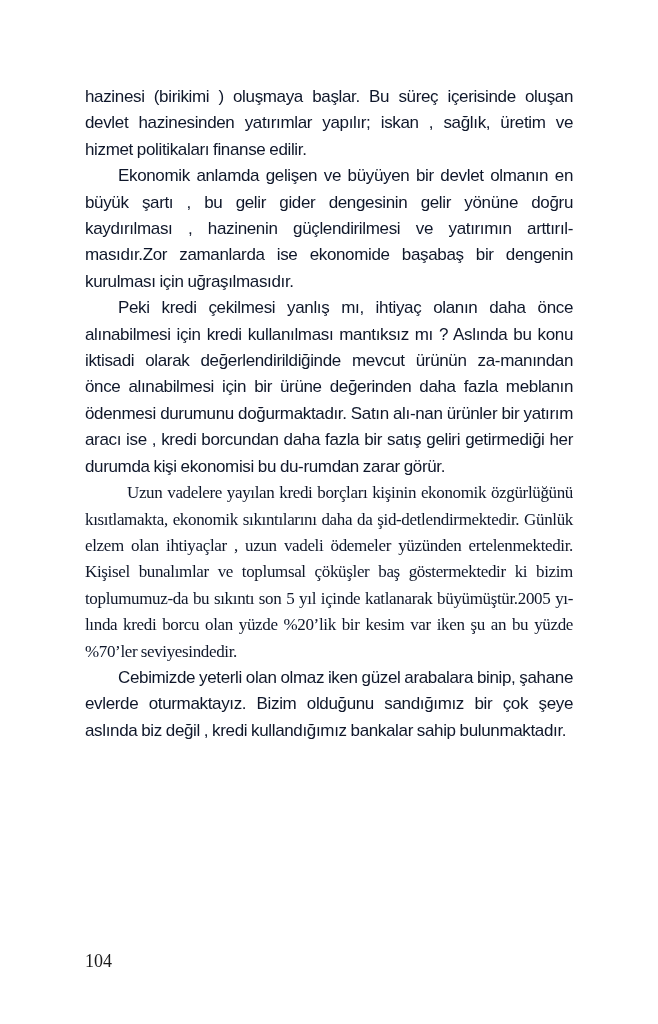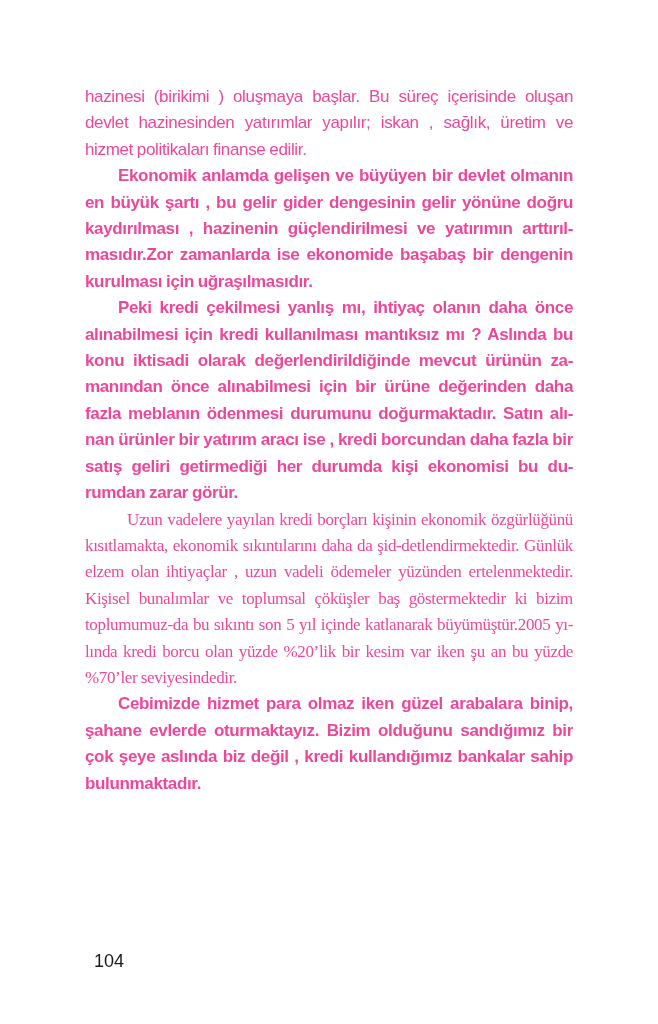--- a/index.html
+++ b/index.html
@@ -5,46 +5,45 @@
   html, body { margin: 0; padding: 0; background: #ffffff; }
   body { width: 658px; height: 1024px; position: relative; overflow: hidden; }
   .page {
     position: absolute;
     left: 85px;
     top: 84px;
     width: 488px;
     font-family: "Liberation Sans", sans-serif;
     font-size: 17px;
     line-height: 26.4px;
-    color: #ec4899;
+    color: #0f172a;
     letter-spacing: -0.35px;
     word-spacing: -0.5px;
   }
   .para {
     margin: 0;
     text-align: justify;
     text-align-last: left;
     hyphens: manual;
   }
-  .para.indent { text-indent: 33px; font-weight: bold; }
+  .para.indent { text-indent: 33px; }
   .para.indent-wide { text-indent: 42px; font-family: Liberation Serif, serif; }
   .page-number {
     position: absolute;
     left: 85px;
     top: 951px;
-    font-family: Liberation Sans, sans-serif;
+    font-family: Liberation Serif, serif;
     font-size: 18px;
     color: #1a1a1a;
-    margin-left: 9px;
   }
 </style>
 </head>
 <body>
 
 <div class="page">
   <p class="para">hazinesi (birikimi ) oluşmaya başlar. Bu süreç içerisinde oluşan devlet hazinesinden yatırımlar yapılır; iskan , sağlık, üretim ve hizmet politikaları finanse edilir.</p>
   <p class="para indent">Ekonomik anlamda gelişen ve büyüyen bir devlet olmanın en büyük şartı , bu gelir gider dengesinin gelir yönüne doğru kaydırılması , hazinenin güçlendirilmesi ve yatırımın arttırıl-masıdır.Zor zamanlarda ise ekonomide başabaş bir dengenin kurulması için uğraşılmasıdır.</p>
   <p class="para indent">Peki kredi çekilmesi yanlış mı, ihtiyaç olanın daha önce alınabilmesi için kredi kullanılması mantıksız mı ? Aslında bu konu iktisadi olarak değerlendirildiğinde mevcut ürünün za-manından önce alınabilmesi için bir ürüne değerinden daha fazla meblanın ödenmesi durumunu doğurmaktadır. Satın alı-nan ürünler bir yatırım aracı ise , kredi borcundan daha fazla bir satış geliri getirmediği her durumda kişi ekonomisi bu du-rumdan zarar görür.</p>
   <p class="para indent-wide">Uzun vadelere yayılan kredi borçları kişinin ekonomik özgürlüğünü kısıtlamakta, ekonomik sıkıntılarını daha da şid-detlendirmektedir. Günlük elzem olan ihtiyaçlar , uzun vadeli ödemeler yüzünden ertelenmektedir. Kişisel bunalımlar ve toplumsal çöküşler baş göstermektedir ki bizim toplumumuz-da bu sıkıntı son 5 yıl içinde katlanarak büyümüştür.2005 yı-lında kredi borcu olan yüzde %20’lik bir kesim var iken şu an bu yüzde %70’ler seviyesindedir.</p>
-  <p class="para indent">Cebimizde hizmet para olmaz iken güzel arabalara binip, şahane evlerde oturmaktayız. Bizim olduğunu sandığımız bir çok şeye aslında biz değil , kredi kullandığımız bankalar sahip bulunmaktadır.</p>
+  <p class="para indent">Cebimizde yeterli olan olmaz iken güzel arabalara binip, şahane evlerde oturmaktayız. Bizim olduğunu sandığımız bir çok şeye aslında biz değil , kredi kullandığımız bankalar sahip bulunmaktadır.</p>
 </div>
 
 <div class="page-number">104</div>
 
 </body></html>

